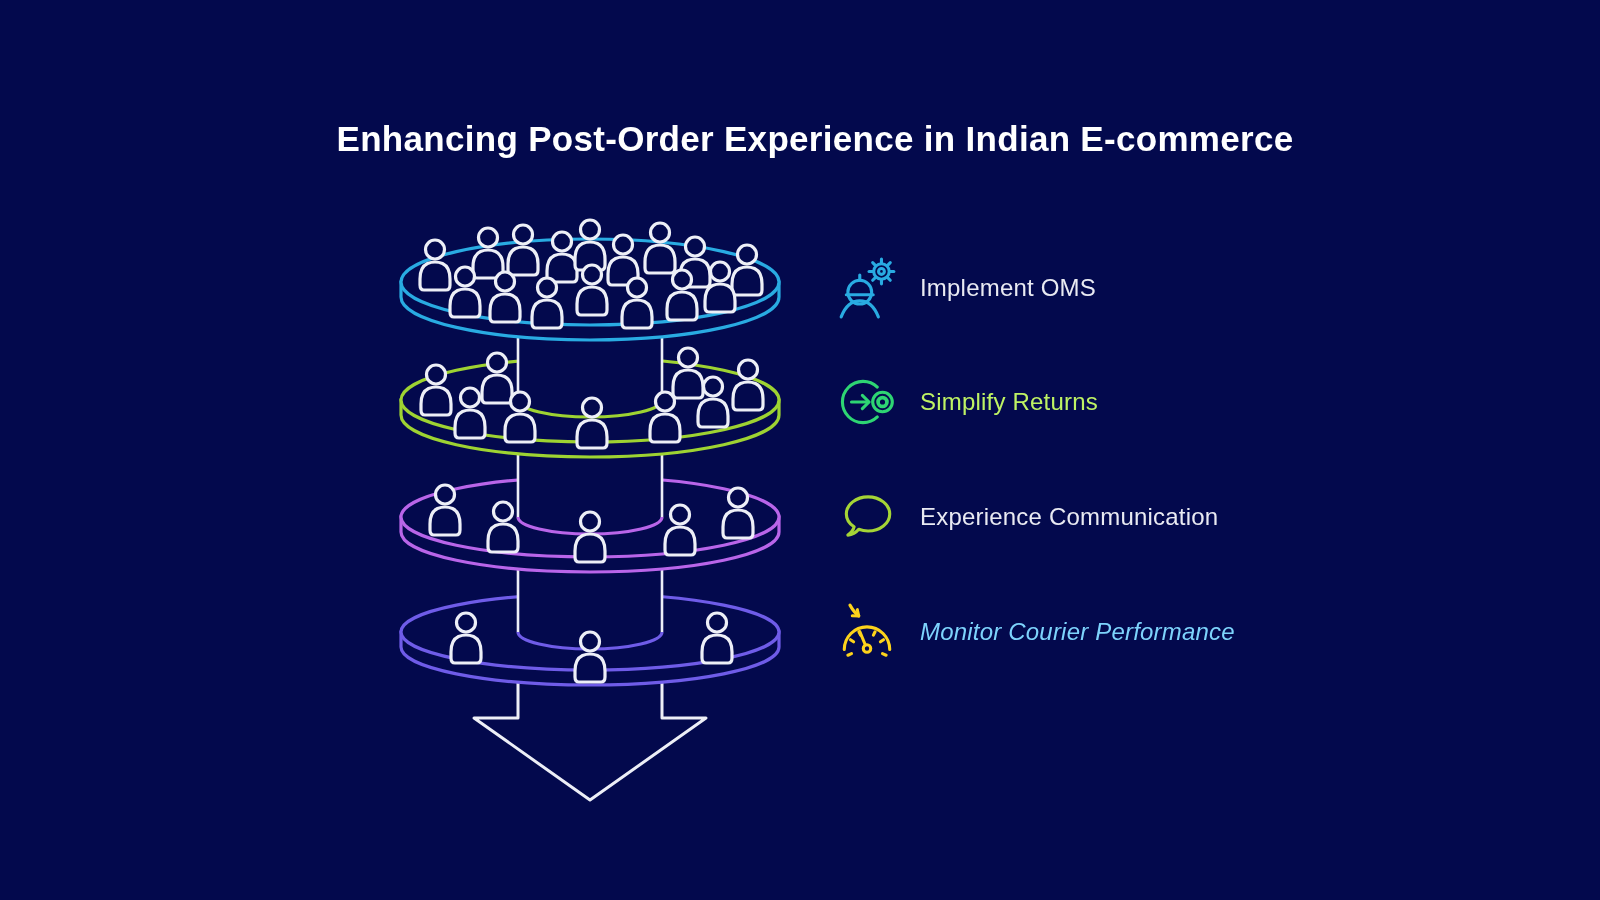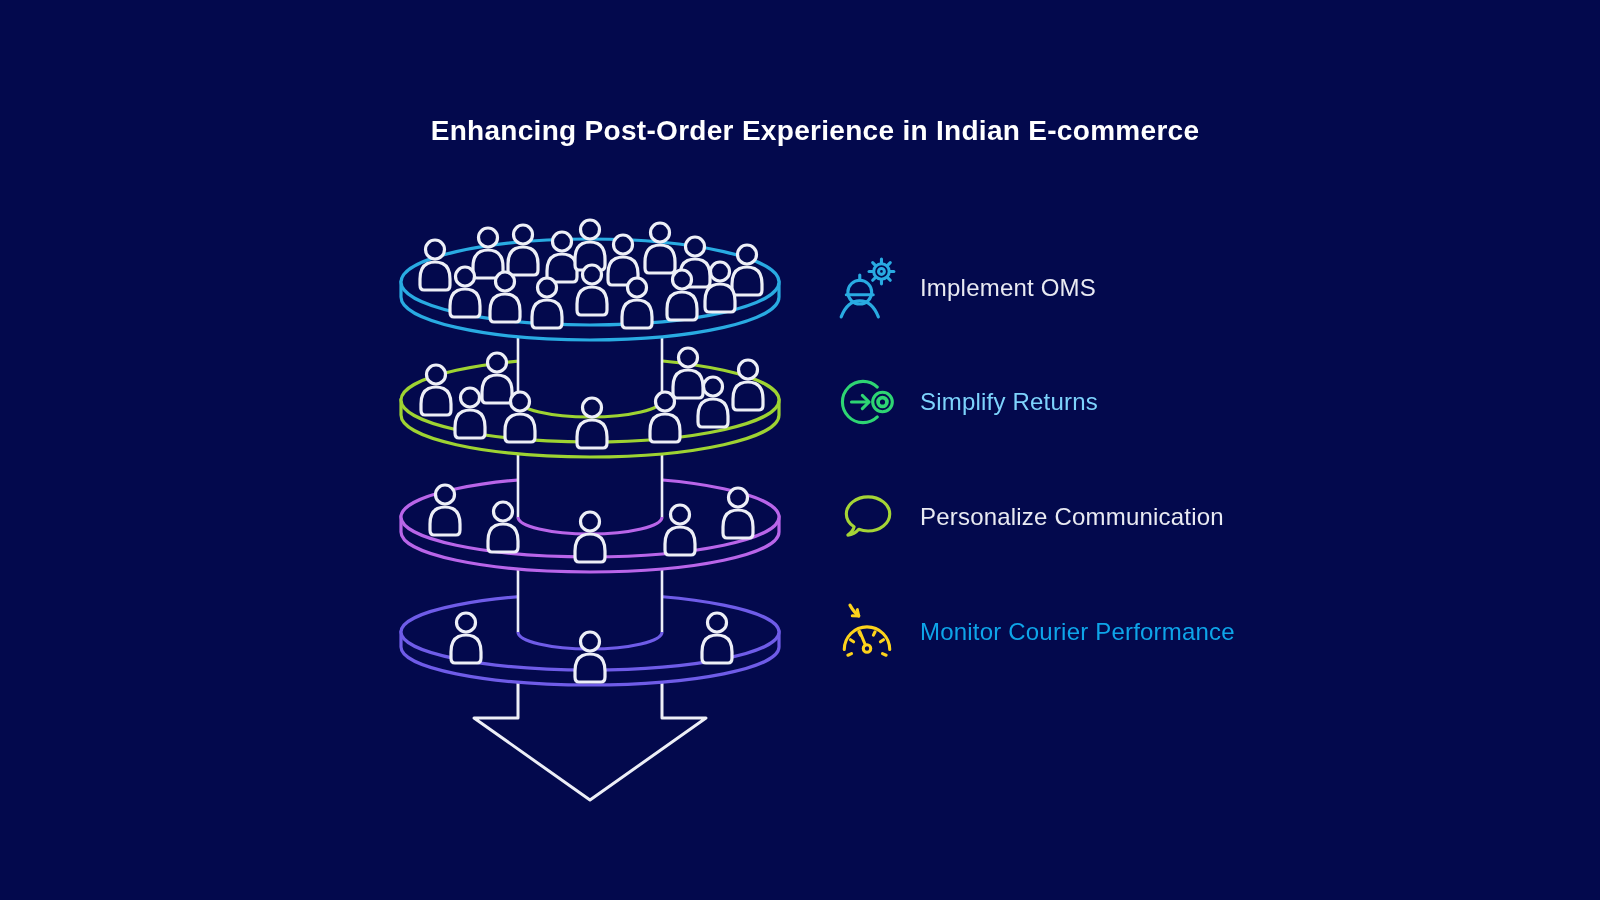--- a/index.html
+++ b/index.html
@@ -3,21 +3,21 @@
 <meta charset="utf-8">
 <style>
   :root { --bg: #03094d; }
   html,body { margin:0; padding:0; background:var(--bg); }
   .stage {
     position:relative; width:1600px; height:900px; overflow:hidden;
     background:var(--bg); font-family:"Liberation Sans", sans-serif;
   }
   .title {
     position:absolute; top:96px; left:30px; right:0;
-    text-align:center; font-size:28px; font-weight:700; letter-spacing:.3px;
+    text-align:center; font-size:35px; font-weight:700; letter-spacing:.3px;
   }
   .funnel-svg { position:absolute; left:370px; top:190px; }
 
   
   .disc-side, .disc-top { fill:var(--bg); stroke:currentColor; stroke-width:3.2; }
   .cyl-fill  { fill:var(--bg); stroke:none; }
   .cyl-lines line { stroke:currentColor; stroke-width:2.6; }
   .cyl-base  { fill:none; stroke:currentColor; stroke-width:3.2; }
   .arrow     { fill:var(--bg); stroke:currentColor; stroke-width:3; stroke-linejoin:round; }
   #person-shape circle, #person-shape path {
@@ -164,43 +164,43 @@
     <div class="legend-row" style="top:371px">
       <svg class="licon" width="62" height="62" viewBox="0 0 60 60" style="color: rgb(46, 213, 115);">
         <g class="s">
           <path d="M 40 44.5 A 20 20 0 1 1 40 15.5"></path>
           <line x1="15" y1="30" x2="31" y2="30"></line>
           <path d="M 25.5 23.5 L 32 30 L 25.5 36.5"></path>
           <circle cx="45" cy="30" r="9.5"></circle>
         </g>
         <circle class="s2" cx="45" cy="30" r="4.3"></circle>
       </svg>
-      <span class="legend-label" style="color: #7dd3fc;">Simplify Returns</span>
+      <span class="legend-label" style="color: #bef264;">Simplify Returns</span>
     </div>
 
     <div class="legend-row" style="top:486px">
       <svg class="licon" width="62" height="62" viewBox="0 0 60 60" style="color: rgb(165, 212, 54);">
         <path class="s" d="M 17.5 39.5 C 12.8 36.4 10 32 10 27 C 10 17.9 19.4 10.5 31 10.5 C 42.6 10.5 52 17.9 52 27 C 52 36.1 42.6 43.5 31 43.5 C 27.8 43.5 24.7 42.9 22 41.9 C 19.8 44.6 16.1 47.2 11.5 47.5 C 14.4 45.3 16.8 42.6 17.5 39.5 Z"></path>
       </svg>
-      <span class="legend-label" style="color: rgb(233, 234, 242);">Personalize Communication</span>
+      <span class="legend-label" style="color: rgb(233, 234, 242);">Experience Communication</span>
     </div>
 
     <div class="legend-row" style="top:601px">
       <svg class="licon" width="62" height="62" viewBox="0 0 60 60" style="color: rgb(253, 211, 27);">
         <g class="s">
           <path d="M 8 47 A 22 22 0 1 1 52 47"></path>
           <line x1="17" y1="39.5" x2="14" y2="37.5"></line>
           <line x1="23.8" y1="33" x2="22.2" y2="29.8"></line>
           <line x1="36.2" y1="33" x2="37.8" y2="29.8"></line>
           <line x1="43" y1="39.5" x2="46" y2="37.5"></line>
           <circle cx="30" cy="46" r="3.6"></circle>
           <line x1="28.4" y1="42.6" x2="23" y2="29.5"></line>
           <line x1="11.5" y1="52.5" x2="15" y2="51"></line>
           <line x1="48.5" y1="52.5" x2="45" y2="51"></line>
           <path d="M 13.5 4 Q 17.5 11 22 14.5"></path>
           <path d="M 15.8 14.3 L 22 14.5 L 20.6 8.4"></path>
         </g>
       </svg>
-      <span class="legend-label" style="color: #0ea5e9;">Monitor Courier Performance</span>
+      <span class="legend-label" style="color: #7dd3fc; font-style: italic;">Monitor Courier Performance</span>
     </div>
 
   </div>
 </div>
 
 </body></html>

